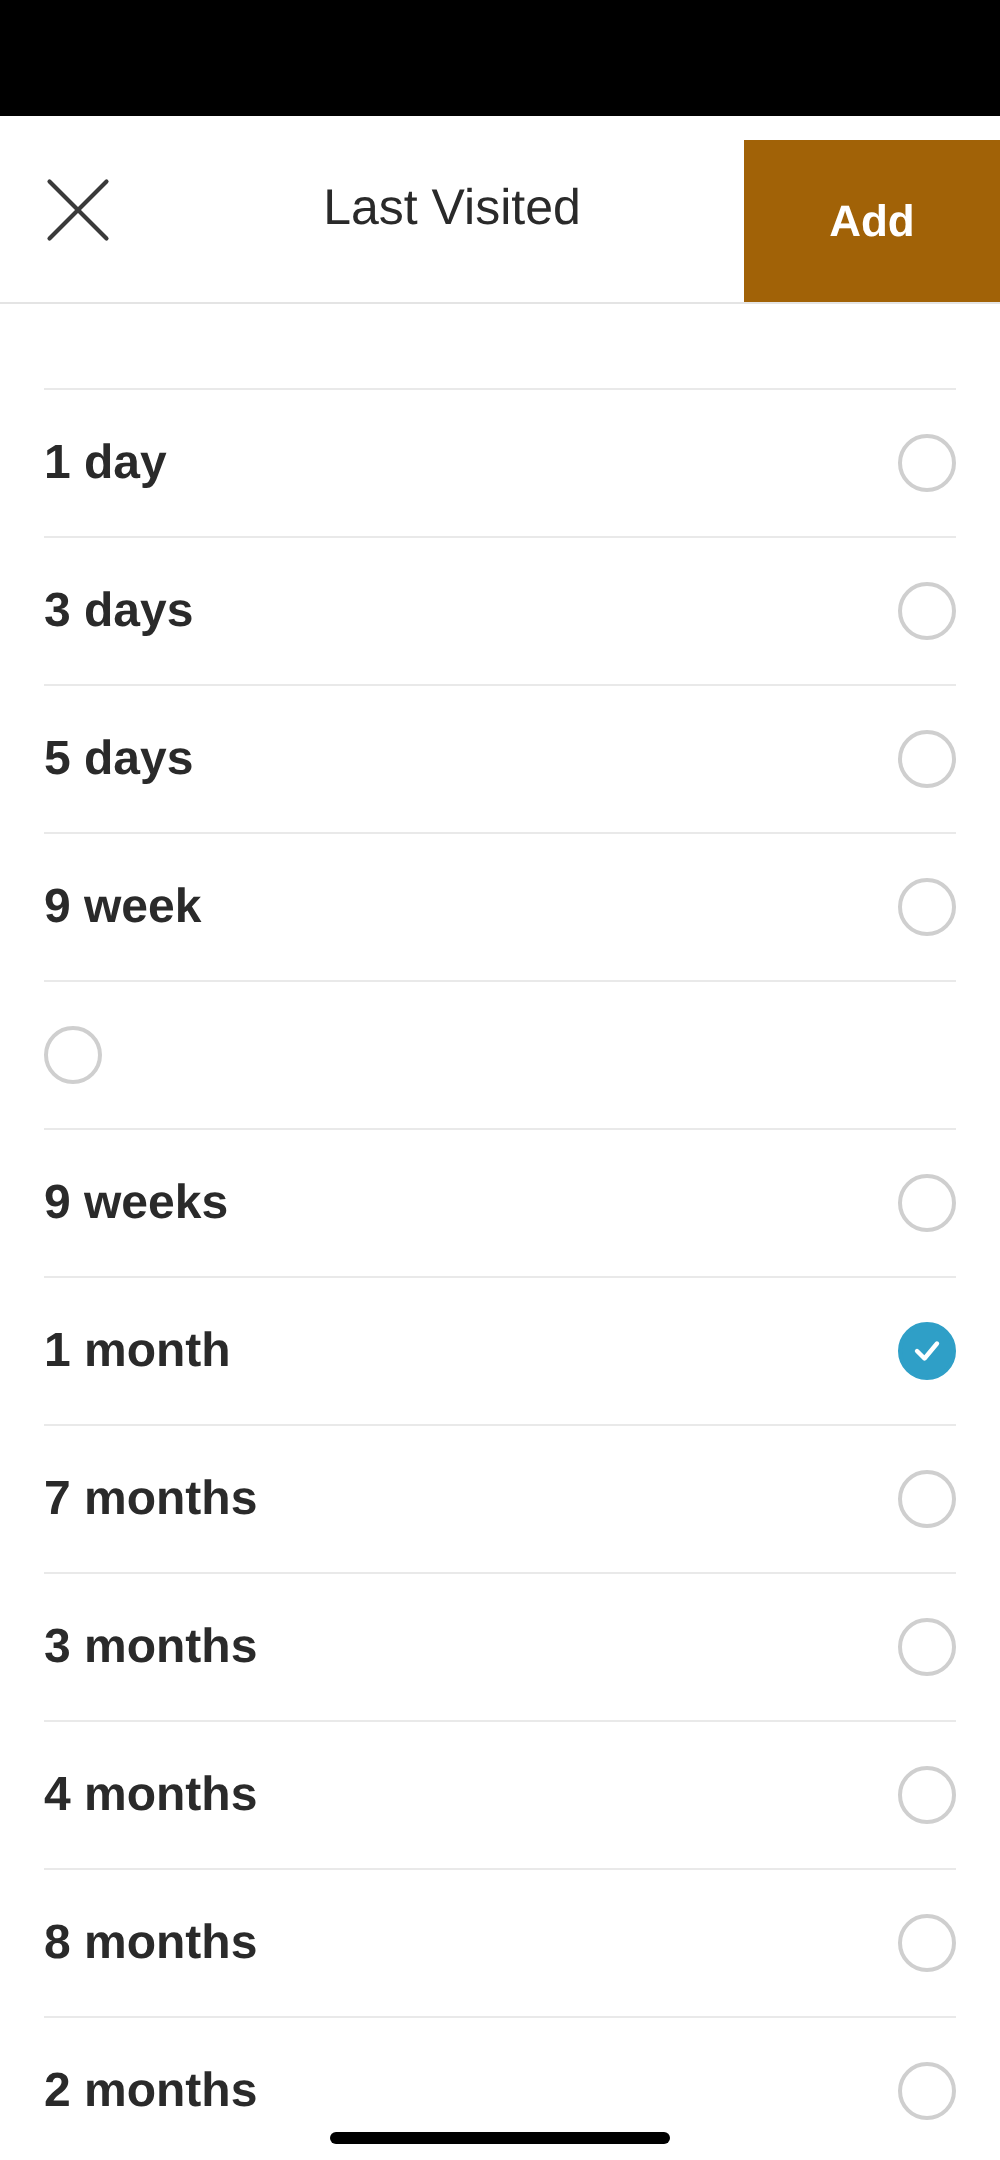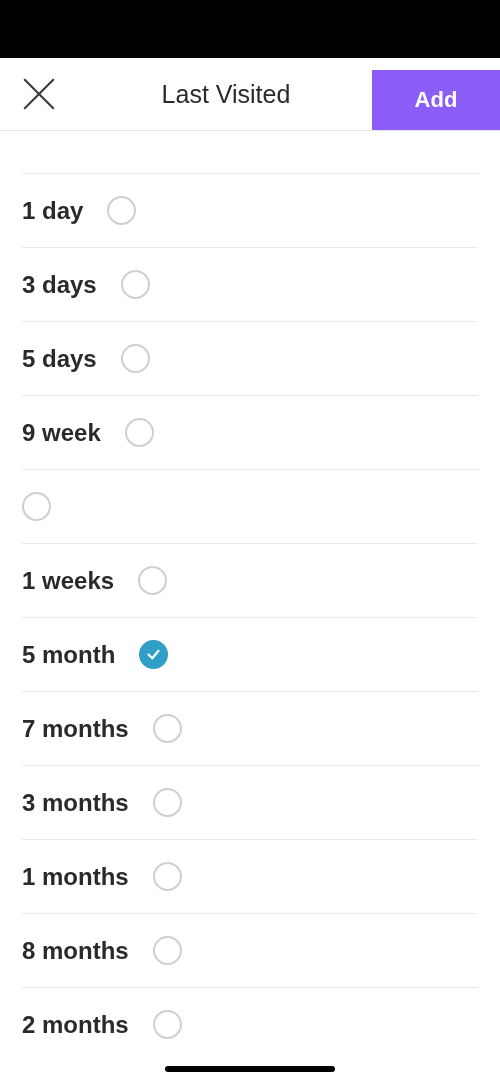--- a/index.html
+++ b/index.html
@@ -16,21 +16,21 @@
       background: #fff;
     }
     .status-bar {
       width: 100%;
       height: 58px;
       background: #000;
     }
     .header {
       display: flex;
       align-items: stretch;
-      height: 73px;
+      height: 94px;
       border-bottom: 1px solid #e4e4e4;
       background: #fff;
     }
     .header-left {
       width: 80px;
       display: flex;
       align-items: center;
       justify-content: flex-start;
       padding-left: 20px;
     }
@@ -44,34 +44,35 @@
       color: #2a2a2a;
     }
     .header-right {
       width: 128px;
       display: flex;
       align-items: center;
       justify-content: center;
       font-size: 22px;
       font-weight: 600;
       color: #fff;
-      background: #8b5cf6;
+      background: #a16207;
       margin-top: 12px;
     }
     .close-x {
       width: 38px;
       height: 38px;
     }
     .list {
       padding: 0 22px;
       padding-top: 42px;
     }
     .row {
       display: flex;
       align-items: center;
+      justify-content: space-between;
       height: 74px;
       border-top: 1px solid #e9e9e9;
       gap: 24px;
     }
     .row:last-child {
     }
     .row-label {
       font-size: 24px;
       font-weight: 600;
       color: #2a2a2a;
@@ -146,41 +147,41 @@
         <span class="radio"></span>
       </div>
       <div class="row">
         <span class="row-label">9 week</span>
         <span class="radio"></span>
       </div>
       <div class="row">
         <span class="radio"></span>
       </div>
       <div class="row">
-        <span class="row-label">1 weeks</span>
+        <span class="row-label">9 weeks</span>
         <span class="radio"></span>
       </div>
       <div class="row">
-        <span class="row-label">5 month</span>
+        <span class="row-label">1 month</span>
         <span class="radio selected">
           <svg viewBox="0 0 24 24">
             <polyline points="4,12 10,18 20,6" fill="none" stroke="#fff" stroke-width="3.5" stroke-linecap="round" stroke-linejoin="round"></polyline>
           </svg>
         </span>
       </div>
       <div class="row">
         <span class="row-label">7 months</span>
         <span class="radio"></span>
       </div>
       <div class="row">
         <span class="row-label">3 months</span>
         <span class="radio"></span>
       </div>
       <div class="row">
-        <span class="row-label">1 months</span>
+        <span class="row-label">4 months</span>
         <span class="radio"></span>
       </div>
       <div class="row">
         <span class="row-label">8 months</span>
         <span class="radio"></span>
       </div>
       <div class="row">
         <span class="row-label">2 months</span>
         <span class="radio"></span>
       </div>

